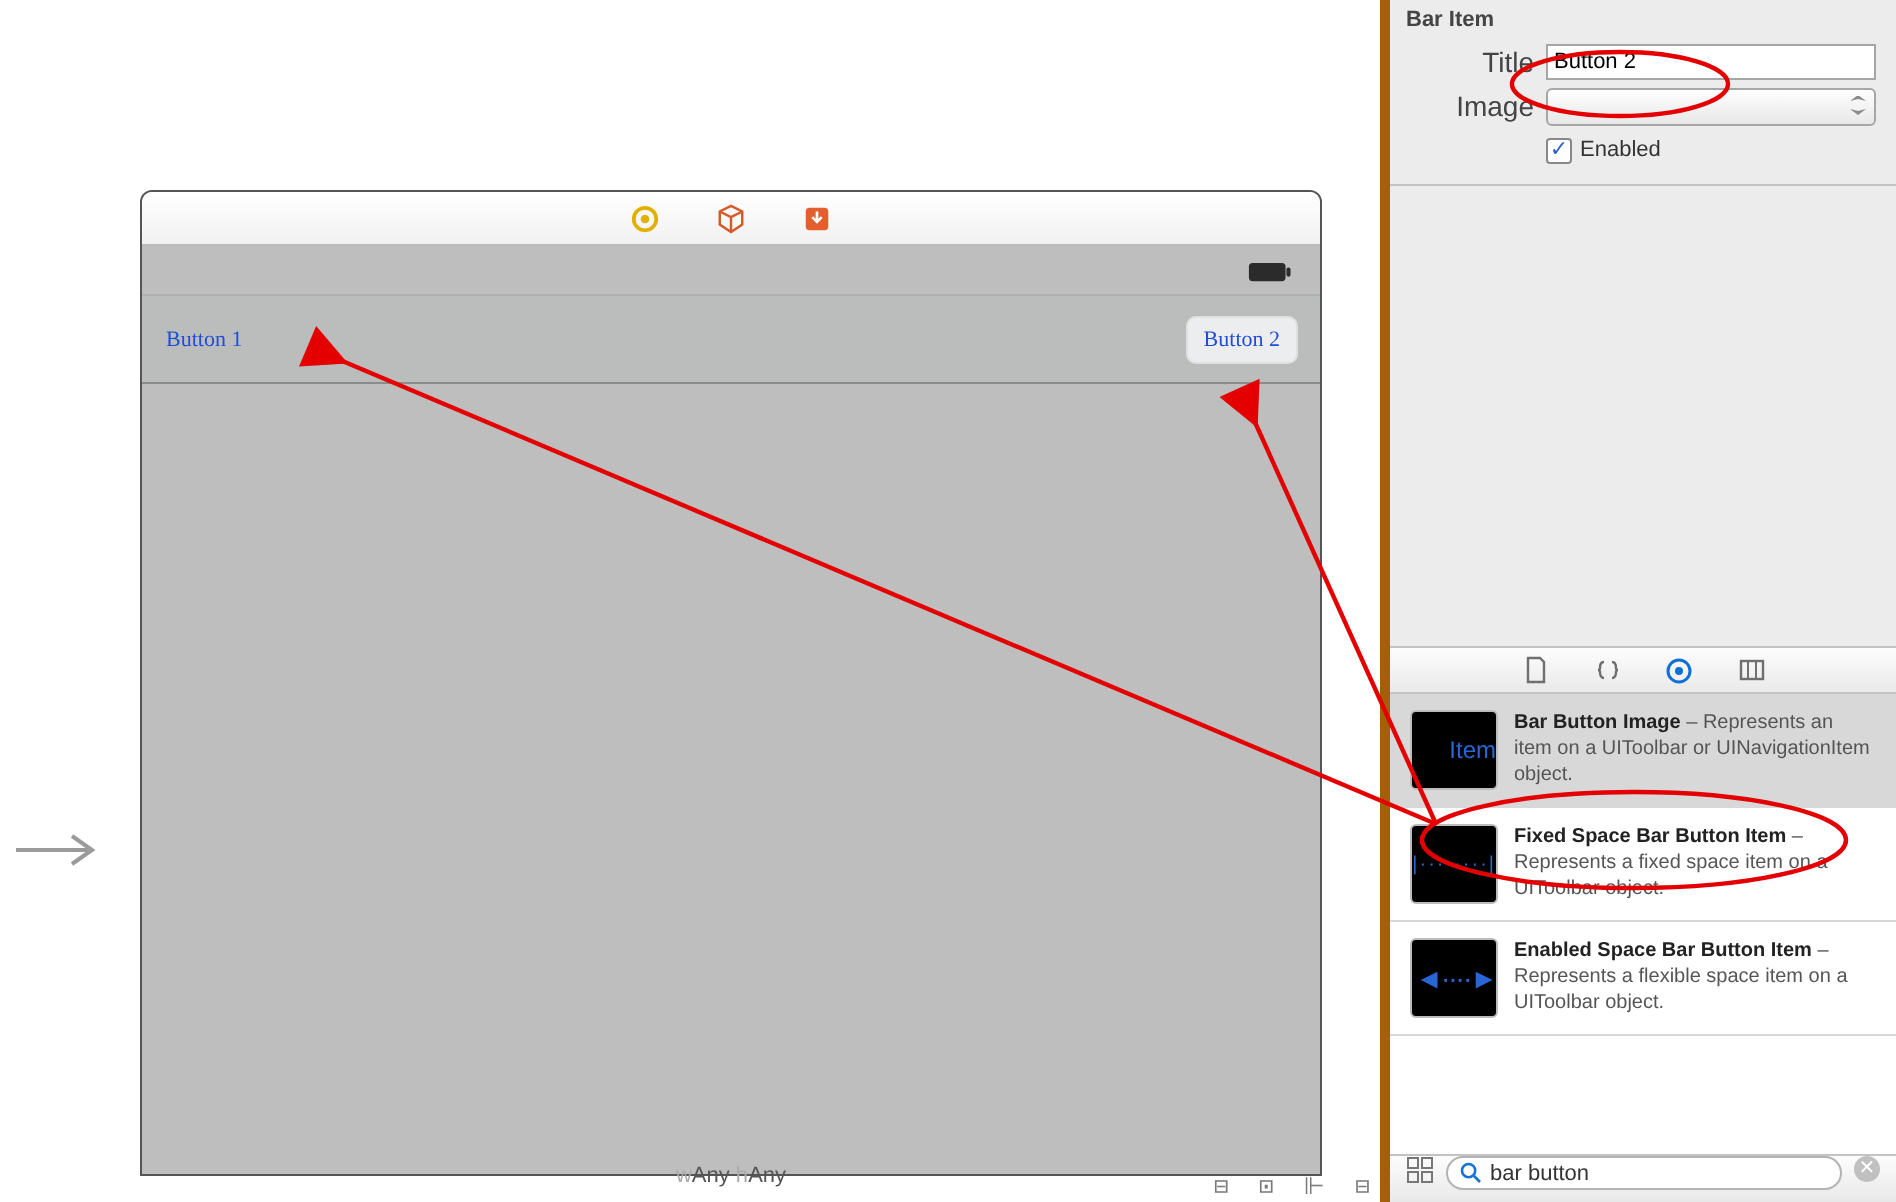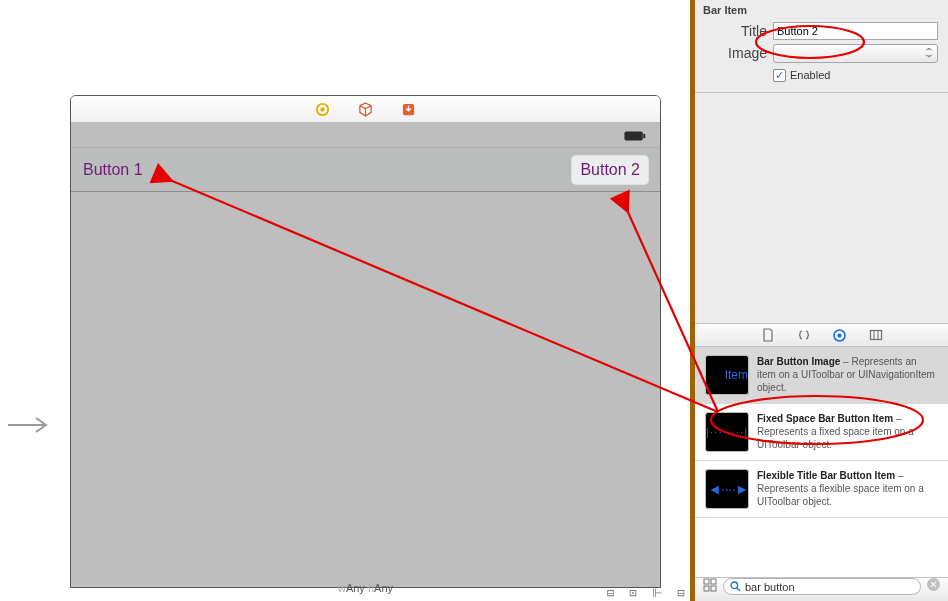--- a/index.html
+++ b/index.html
@@ -11,21 +11,21 @@
 
 .device-frame{position:absolute;left:70px;top:95px;width:591px;height:493px;border:1px solid #555;border-radius:6px 6px 0 0;background:#fff;overflow:hidden}
 .canvas-toolbar{height:27px;border-bottom:1px solid #bbb;display:flex;justify-content:center;align-items:center;gap:28px;background:linear-gradient(#fff,#f1f1f1)}
 .tbicon{width:15px;height:15px;display:inline-block}
 .tbicon svg{width:15px;height:15px}
 
 .device-body{position:relative;height:calc(100% - 27px);background:#bebebe}
 .battery{position:absolute;right:14px;top:8px;width:22px;height:10px}
 
 .ios-toolbar{position:absolute;left:0;right:0;top:24px;height:45px;border-top:1px solid #b0b0b0;border-bottom:1px solid #8c8c8c;display:flex;justify-content:space-between;align-items:center;padding:0 12px;background:#bbbdbd}
-.bar-btn{color:#701a75;font-size:16px;font-family:Liberation Sans, sans-serif;cursor:default}
+.bar-btn{color:#1d4ed8;font-size:11px;font-family:Liberation Serif, serif;cursor:default}
 .bar-btn.selected{background:#ebedee;border-radius:4px;padding:5px 8px;box-shadow:0 0 0 1px #e0e0e0}
 
 .size-class{position:absolute;left:0;right:0;bottom:0;height:18px;text-align:center;font-size:11px;color:#555;font-family:Helvetica,Arial,sans-serif}
 .sc-dim{color:#aaa}
 
 
 .right-panel{position:absolute;right:0;top:0;width:258px;height:601px;border-left:5px solid #a16207;background:#ececec;display:flex;flex-direction:column}
 
 .inspector{padding:0 0 6px 0;border-bottom:1px solid #c3c3c3}
 .insp-header{font-weight:bold;font-size:11px;padding:4px 8px;color:#444}
@@ -186,21 +186,21 @@
     <div class="lib-item">
       <div class="lib-thumb">
           <span class="thumb-dots">|········|</span>
         </div>
       <div class="lib-text"><b>Fixed Space Bar Button Item</b><span> – Represents a fixed space item on a UIToolbar object.</span></div>
     </div>
     <div class="lib-item">
       <div class="lib-thumb">
           <span class="thumb-flex">◄····►</span>
         </div>
-      <div class="lib-text"><b>Flexible Title Bar Button Item</b><span> – Represents a flexible space item on a UIToolbar object.</span></div>
+      <div class="lib-text"><b>Enabled Space Bar Button Item</b><span> – Represents a flexible space item on a UIToolbar object.</span></div>
     </div>
   </div>
 
   <div class="btm">
     <span class="grid-ic"><svg width="14" height="14" viewBox="0 0 14 14">
           <rect x="1" y="1" width="5" height="5" fill="none" stroke="currentColor"></rect>
           <rect x="8" y="1" width="5" height="5" fill="none" stroke="currentColor"></rect>
           <rect x="1" y="8" width="5" height="5" fill="none" stroke="currentColor"></rect>
           <rect x="8" y="8" width="5" height="5" fill="none" stroke="currentColor"></rect>
         </svg></span>

